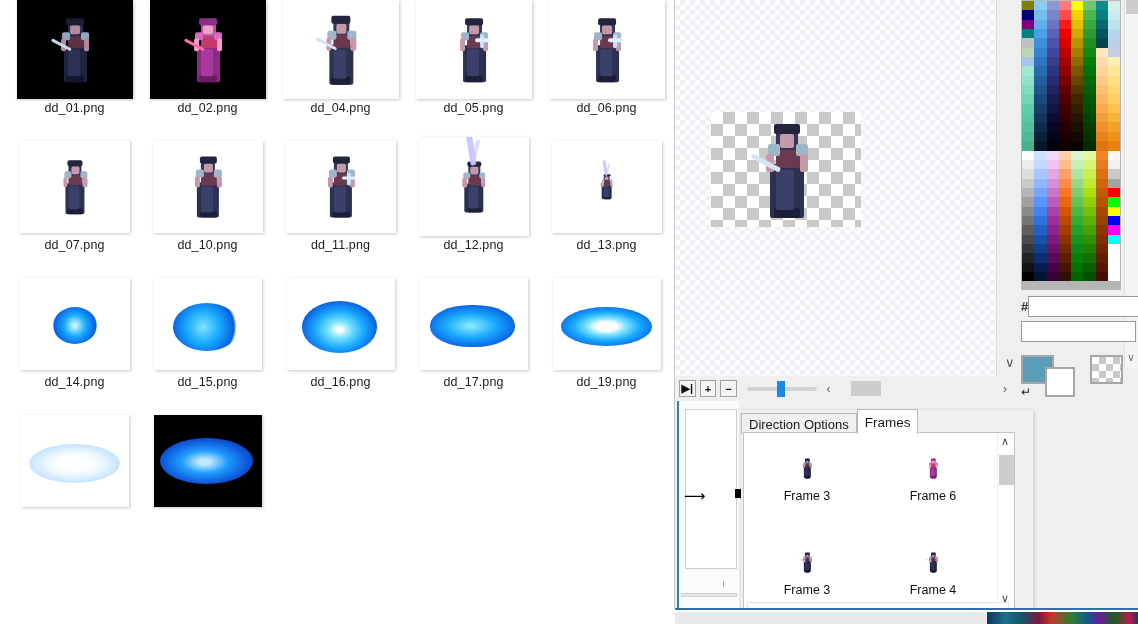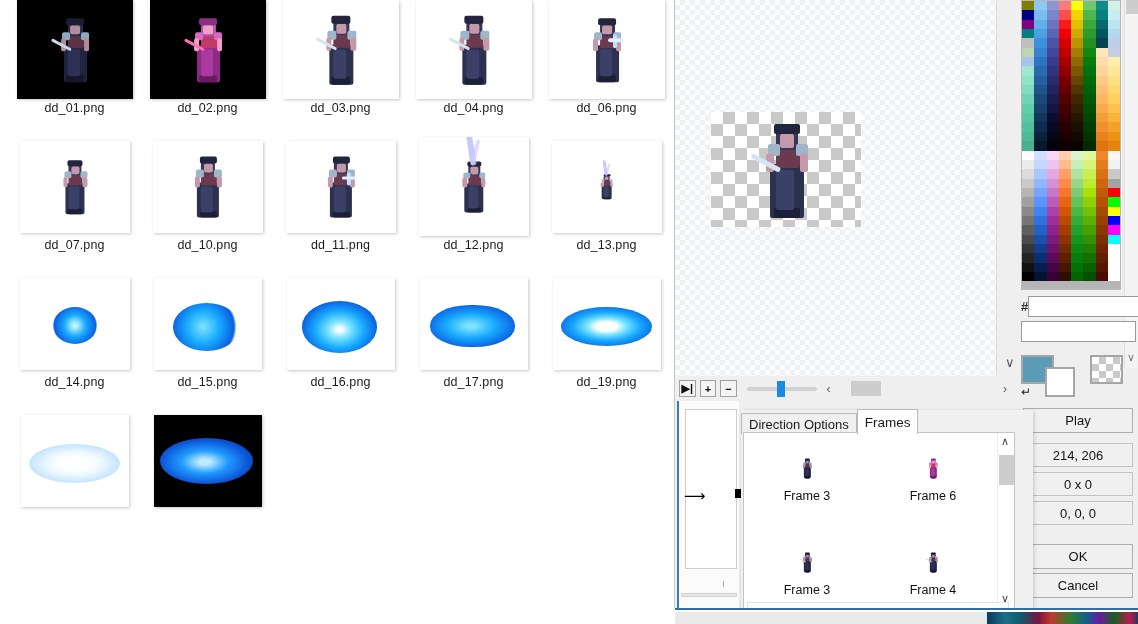--- a/index.html
+++ b/index.html
@@ -242,44 +242,45 @@
                   <div class="body" style="left: 15.95px; top: 2.9px; width: 18.85px; height: 7.25px; background: rgb(35, 37, 63);"></div>
                   <div class="body" style="left: 11.6px; top: 17.4px; width: 8.7px; height: 8.7px; background: rgb(159, 182, 201);"></div>
                   <div class="body" style="left: 31.9px; top: 17.4px; width: 8.7px; height: 8.7px; background: rgb(159, 182, 201);"></div>
                   <div class="body" style="left: 10.15px; top: 24.65px; width: 5.8px; height: 13.05px; background: rgb(196, 154, 170);"></div>
                   <div class="body" style="left: 34.8px; top: 24.65px; width: 5.8px; height: 13.05px; background: rgb(196, 154, 170);"></div>
                   <div class="body" style="left: -2.9px; top: 34.8px; width: 23.2px; height: 3.48px; background: rgb(214, 228, 242); transform: rotate(28deg); transform-origin: right center;"></div>
                 </div>
               </div>
             </div>
           </div>
-          <div class="label">dd_03.png</div>
+          <div class="label">dd_04.png</div>
         </div>
         <div class="cell">
           <div class="thumb-wrap">
             <div class="thumb" style="width: 116px; height: 99px; background: rgb(255, 255, 255);">
               <div class="sp">
-                <div class="fig" style="width: 49.3px; height: 72.5px;">
-                  <div class="body" style="left: 13.05px; top: 31.9px; width: 24.65px; height: 39.15px; background: rgb(44, 49, 80);"></div>
-                  <div class="body" style="left: 15.95px; top: 63.8px; width: 18.85px; height: 7.25px; background: rgb(27, 31, 56);"></div>
-                  <div class="body" style="left: 17.4px; top: 36.25px; width: 13.05px; height: 29px; background: rgb(58, 64, 103);"></div>
-                  <div class="body" style="left: 17.4px; top: 18.85px; width: 17.4px; height: 15.95px; background: rgb(107, 58, 78);"></div>
-                  <div class="body" style="left: 17.4px; top: 5.8px; width: 15.95px; height: 15.95px; background: rgb(52, 55, 90);"></div>
-                  <div class="body" style="left: 20.3px; top: 10.15px; width: 10.15px; height: 10.15px; background: rgb(196, 154, 170);"></div>
-                  <div class="body" style="left: 15.95px; top: 2.9px; width: 18.85px; height: 7.25px; background: rgb(35, 37, 63);"></div>
-                  <div class="body" style="left: 11.6px; top: 17.4px; width: 8.7px; height: 8.7px; background: rgb(159, 182, 201);"></div>
-                  <div class="body" style="left: 31.9px; top: 17.4px; width: 8.7px; height: 8.7px; background: rgb(159, 182, 201);"></div>
-                  <div class="body" style="left: 10.15px; top: 24.65px; width: 5.8px; height: 13.05px; background: rgb(196, 154, 170);"></div>
-                  <div class="body" style="left: 34.8px; top: 24.65px; width: 5.8px; height: 13.05px; background: rgb(196, 154, 170);"></div>
-                  <div class="body" style="left: -2.9px; top: 34.8px; width: 23.2px; height: 3.48px; background: rgb(214, 228, 242); transform: rotate(28deg); transform-origin: right center;"></div>
-                </div>
-              </div>
-            </div>
-          </div>
-          <div class="label">dd_04.png</div>
+                <div class="fig" style="width: 45.9px; height: 67.5px;">
+                  <div class="body" style="left: 12.15px; top: 29.7px; width: 22.95px; height: 36.45px; background: rgb(44, 49, 80);"></div>
+                  <div class="body" style="left: 14.85px; top: 59.4px; width: 17.55px; height: 6.75px; background: rgb(27, 31, 56);"></div>
+                  <div class="body" style="left: 16.2px; top: 33.75px; width: 12.15px; height: 27px; background: rgb(58, 64, 103);"></div>
+                  <div class="body" style="left: 16.2px; top: 17.55px; width: 16.2px; height: 14.85px; background: rgb(107, 58, 78);"></div>
+                  <div class="body" style="left: 16.2px; top: 5.4px; width: 14.85px; height: 14.85px; background: rgb(52, 55, 90);"></div>
+                  <div class="body" style="left: 18.9px; top: 9.45px; width: 9.45px; height: 9.45px; background: rgb(196, 154, 170);"></div>
+                  <div class="body" style="left: 14.85px; top: 2.7px; width: 17.55px; height: 6.75px; background: rgb(35, 37, 63);"></div>
+                  <div class="body" style="left: 10.8px; top: 16.2px; width: 8.1px; height: 8.1px; background: rgb(159, 182, 201);"></div>
+                  <div class="body" style="left: 29.7px; top: 16.2px; width: 8.1px; height: 8.1px; background: rgb(159, 182, 201);"></div>
+                  <div class="body" style="left: 9.45px; top: 22.95px; width: 5.4px; height: 12.15px; background: rgb(196, 154, 170);"></div>
+                  <div class="body" style="left: 32.4px; top: 22.95px; width: 5.4px; height: 12.15px; background: rgb(196, 154, 170);"></div>
+                  <div class="body" style="left: 29.7px; top: 18.9px; width: 4.05px; height: 13.5px; background: rgb(191, 226, 255);"></div>
+                  <div class="body" style="left: 24.3px; top: 22.95px; width: 14.85px; height: 3.375px; background: rgb(223, 240, 255);"></div>
+                </div>
+              </div>
+            </div>
+          </div>
+          <div class="label">dd_05.png</div>
         </div>
         <div class="cell">
           <div class="thumb-wrap">
             <div class="thumb" style="width: 116px; height: 99px; background: rgb(255, 255, 255);">
               <div class="sp">
                 <div class="fig" style="width: 45.9px; height: 67.5px;">
                   <div class="body" style="left: 12.15px; top: 29.7px; width: 22.95px; height: 36.45px; background: rgb(44, 49, 80);"></div>
                   <div class="body" style="left: 14.85px; top: 59.4px; width: 17.55px; height: 6.75px; background: rgb(27, 31, 56);"></div>
                   <div class="body" style="left: 16.2px; top: 33.75px; width: 12.15px; height: 27px; background: rgb(58, 64, 103);"></div>
                   <div class="body" style="left: 16.2px; top: 17.55px; width: 16.2px; height: 14.85px; background: rgb(107, 58, 78);"></div>
@@ -818,30 +819,20 @@
     <input id="nameField" type="text" value="" style="">
 
     <div id="palChev">∨</div>
     <div id="swatches">
       <div id="fgSw"></div>
       <div id="bgSw"></div>
       <div id="swapIcon">↵</div>
       <div id="transSw"></div>
     </div>
 
-    <div id="rbtns">
-      <div class="wbtn">Play</div>
-      <div style="height:6px"></div>
-      <div class="wfield">214, 206</div>
-      <div class="wfield">0 x 0</div>
-      <div class="wfield">0, 0, 0</div>
-      <div style="height:14px"></div>
-      <div class="wbtn">OK</div>
-      <div class="wbtn">Cancel</div>
-    </div>
 
     <div id="dlg">
       <div id="tabs">
         <div class="tab">Direction Options</div>
         <div class="tab active">Frames</div>
       </div>
       <div id="framesPane">
         <div id="frameGrid">
             <div class="frameCell">
               <div class="frameThumb">

